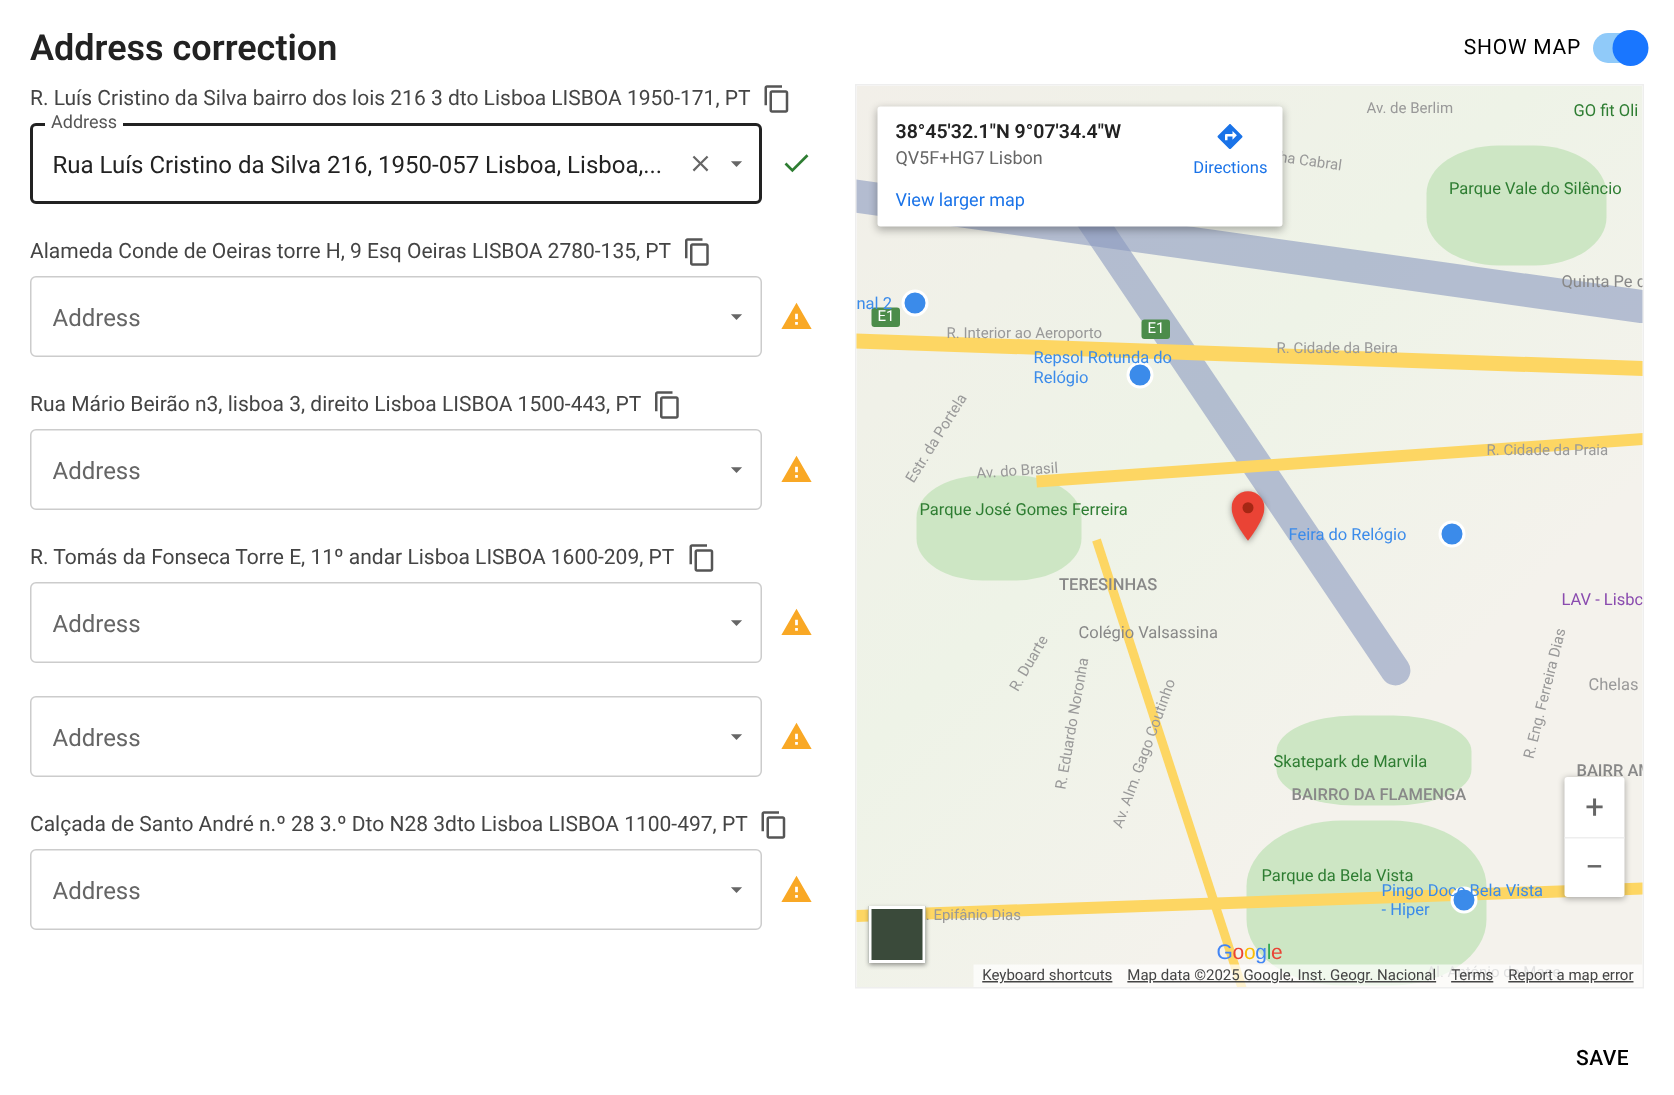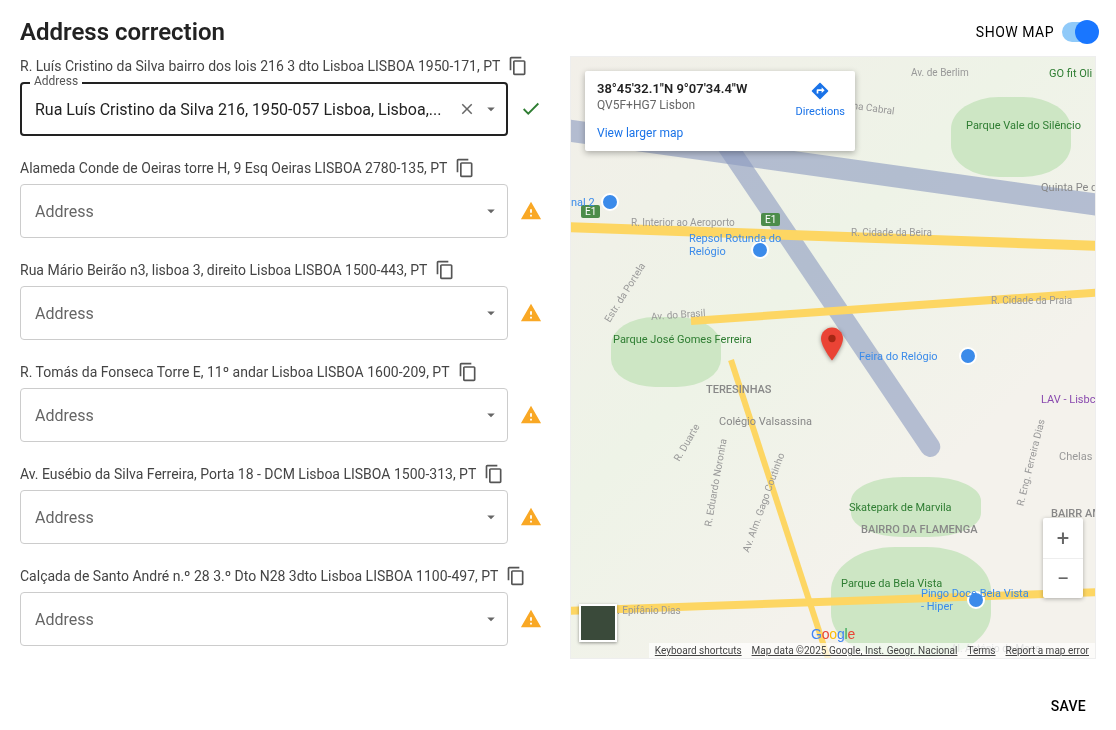--- a/index.html
+++ b/index.html
@@ -389,26 +389,20 @@
                 </svg>
               </div>
             </div>
           </div>
           <svg class="status-icon" viewBox="0 0 24 24">
             <path class="status-warn" d="M1 21h22L12 2 1 21zm12-3h-2v-2h2v2zm0-4h-2v-4h2v4z"></path>
           </svg>
         </div>
       </div>
       <div class="addr-block">
-        <div class="addr-line">
-          <span class="addr-text">Av. Eusébio da Silva Ferreira, Porta 18 - DCM Lisboa LISBOA 1500-313, PT</span>
-          <svg class="copy-icon" viewBox="0 0 24 24">
-            <path d="M16 1H4c-1.1 0-2 .9-2 2v14h2V3h12V1zm3 4H8c-1.1 0-2 .9-2 2v14c0 1.1.9 2 2 2h11c1.1 0 2-.9 2-2V7c0-1.1-.9-2-2-2zm0 16H8V7h11v14z"></path>
-          </svg>
-        </div>
         <div class="field-row">
           <div class="field-wrap">
             <div class="field">
               <span class="field-value">Address</span>
               <div class="field-icons">
                 <svg class="caret-icon" viewBox="0 0 24 24">
                   <path d="M7 10l5 5 5-5z"></path>
                 </svg>
               </div>
             </div>

